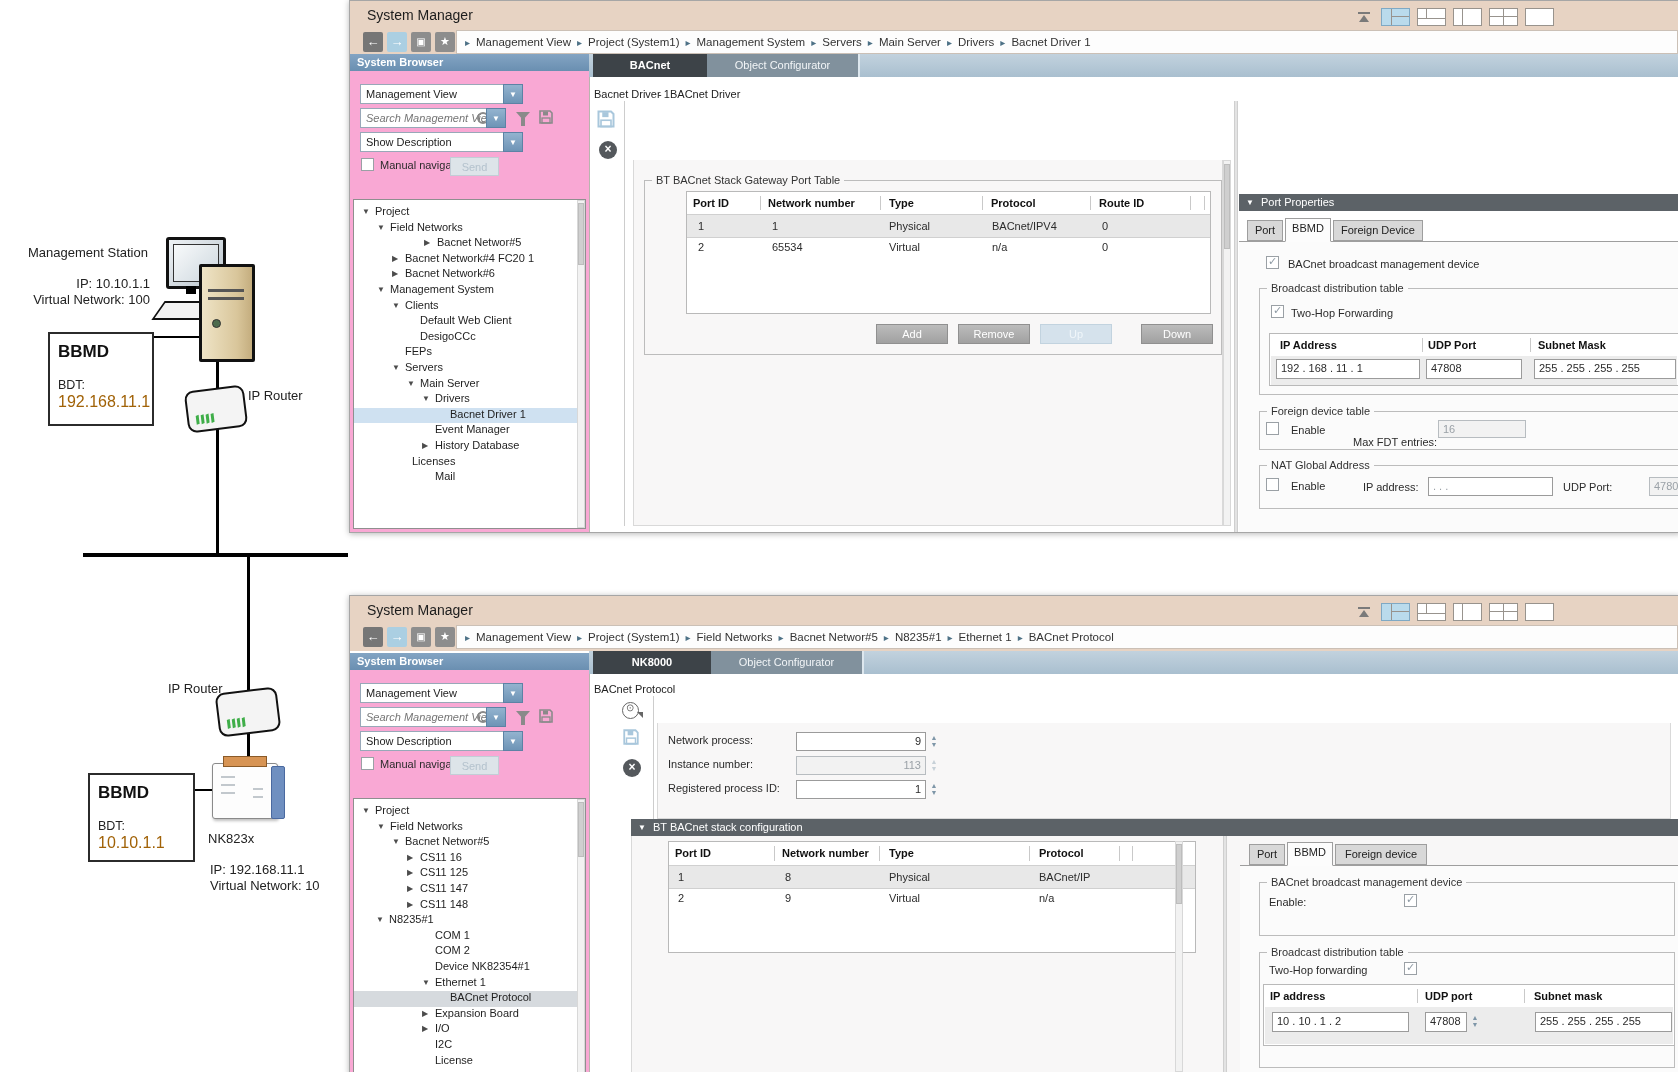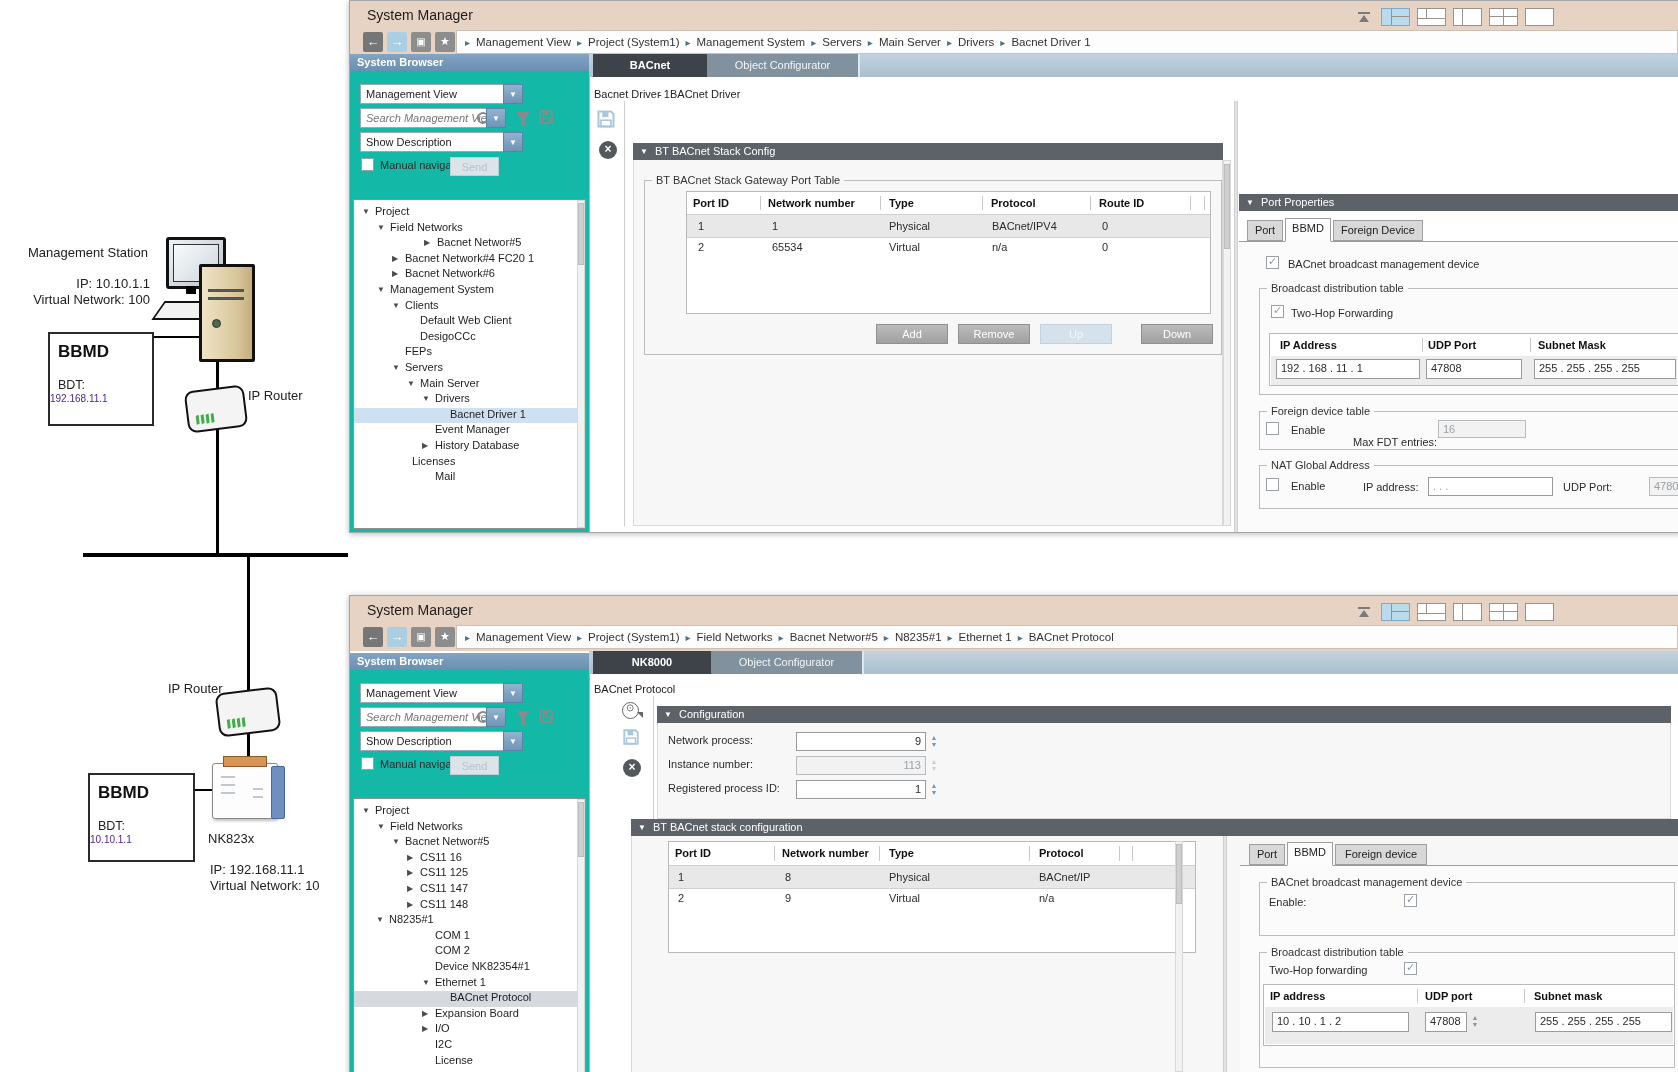--- a/index.html
+++ b/index.html
@@ -14,21 +14,21 @@
   .crumb-sep{color:#4d7186;font-size:10px}
   .layrow{position:absolute;display:flex;gap:7px;align-items:center}
   .layico{width:27px;height:16px;background:#fff;border:1px solid #98938d;position:relative}
   .layico.sel{background:#badbec;border-color:#7fa9c4}
   .lv{position:absolute;top:0;bottom:0;width:1px;background:#98938d}
   .lh{position:absolute;height:1px;background:#98938d}
   .collico{width:16px;height:13px;position:relative;margin-right:2px}
   .collico .bar{position:absolute;left:2px;right:2px;top:1px;height:2px;background:#7a7a7a}
   .collico .tri{position:absolute;left:3px;top:4px;width:0;height:0;border-left:5px solid transparent;border-right:5px solid transparent;border-bottom:7px solid #7a7a7a}
   
-  .sbpanel{position:absolute;left:0;width:239px;background:#14b8a6;border-right:1px solid #b9b4ae}
+  .sbpanel{position:absolute;left:0;width:239px;background:#f9a8d4;border-right:1px solid #b9b4ae}
   .sbheader{position:absolute;left:0;right:0;top:0;height:17px;background:linear-gradient(#83a4c3,#6a8fb1);color:#fff;font-size:11px;font-weight:bold;line-height:17px;padding-left:7px;box-sizing:border-box}
   .combo{position:absolute;height:20px;background:#fff;border:1px solid #98a8b8;font-size:11px;color:#222;line-height:18px;padding-left:5px;box-sizing:border-box}
   .dbtn{position:absolute;top:-1px;right:-1px;width:20px;height:20px;background:linear-gradient(#93b3cf,#6e94b6);border:1px solid #5d82a5;color:#fff;font-size:8px;text-align:center;line-height:19px;box-sizing:border-box}
   .sfield{position:absolute;height:20px;background:#fff;border:1px solid #98a8b8;box-sizing:border-box;font-size:11px;font-style:italic;color:#9a9a9a;padding:0 0 0 5px;outline:none;font-family:"Liberation Sans",sans-serif}
   .mag{position:absolute;width:8px;height:8px;border:2px solid #8a8a8a;border-radius:50%}
   .mag::after{content:"";position:absolute;left:7px;top:7px;width:5px;height:2px;background:#8a8a8a;transform:rotate(45deg)}
   .funnel{position:absolute;width:0;height:0;border-left:7px solid transparent;border-right:7px solid transparent;border-top:8px solid #8a8a8a}
   .funnel::after{content:"";position:absolute;left:-2px;top:-2px;width:4px;height:8px;background:#8a8a8a}
   .sendbtn{position:absolute;width:49px;height:19px;background:#dde4e9;border:1px solid #c3cdd6;color:#b4c2cd;font-size:11px;text-align:center;line-height:18px;box-sizing:border-box}
   .cb{position:absolute;width:13px;height:13px;background:#fff;border:1px solid #9aa0a5;box-sizing:border-box}
@@ -71,21 +71,21 @@
   .spin span{font-size:7px;line-height:6px;color:#7e96a8}
   .spin.dis span{color:#c7d1d8}
   .erricon{position:absolute;width:18px;height:18px;border-radius:50%;background:#54585c;color:#fff;font-size:12px;font-weight:bold;text-align:center;line-height:17px}
   .divline{position:absolute;width:1px;background:#cdcdcd}
   .split{position:absolute;width:4px;background:#e3e3e3;border-left:1px solid #cfcfcf;border-right:1px solid #cfcfcf;box-sizing:border-box}
   
   .dtxt{position:absolute;font-size:13px;color:#222;white-space:nowrap}
   .bbox{position:absolute;background:#fff;border:2px solid #2b2b2b}
   .bbox .bt{font-weight:bold;font-size:17px;margin:8px 0 0 8px;color:#111}
   .bbox .bs{font-size:12.5px;margin:16px 0 0 8px;color:#222}
-  .bbox .bs2{font-size:10px;margin:1px 0 0 0;color:#4c1d95}
+  .bbox .bs2{font-size:16px;margin:1px 0 0 8px;color:#a16207}
   .blk{position:absolute;background:#000}
   .monitor{position:absolute;width:54px;height:46px;background:linear-gradient(135deg,#eef2f5,#b9c4cc);border:3px solid #111;border-radius:3px}
   .monitor::after{content:"";position:absolute;left:4px;top:4px;right:4px;bottom:4px;background:linear-gradient(135deg,#f8fafb,#cdd7de);border:1px solid #333}
   .kbd{position:absolute;width:52px;height:15px;background:#f2f2f2;border:2px solid #111;transform:skewX(-35deg)}
   .tower{position:absolute;width:50px;height:92px;background:linear-gradient(90deg,#efe4c6,#d9c69b 70%,#c4ad7e);border:3px solid #111;border-radius:2px}
   .tower .slot{position:absolute;left:6px;right:8px;height:3px;background:#555}
   .tower .pwr{position:absolute;left:10px;top:52px;width:7px;height:7px;border-radius:50%;background:#4c6b4c;border:1px solid #333}
   .router{position:absolute;background:#f4f4f4;border:2px solid #111;border-radius:9px;transform:rotate(-7deg)}
   .router .lights{position:absolute;left:7px;bottom:6px;display:flex;gap:2px}
   .router .lights i{width:3px;height:9px;background:#3fae49;display:block;transform:skewY(-15deg)}
@@ -269,21 +269,20 @@
   <div class="objline" style="left:320px;top:87px">BACnet Driver</div>
 
   <svg style="position:absolute;left:246px;top:108px" width="20" height="20" viewBox="0 0 16 16">
       <path d="M2 2 h10 l2 2 v10 h-12 z" fill="none" stroke="#a9c7dc" stroke-width="1.6"></path>
       <rect x="5" y="2.5" width="5" height="4" fill="#a9c7dc"></rect>
       <rect x="4" y="9" width="8" height="5" fill="none" stroke="#a9c7dc" stroke-width="1.3"></rect>
     </svg>
   <div class="erricon" style="left:249px;top:140px">×</div>
   <div class="divline" style="left:274px;top:100px;height:425px"></div>
 
-  <div class="secbar" style="left:283px;top:142px;width:590px"><span class="tri">▼</span><span>BT BACnet Stack Config</span></div>
   <div class="contentbox" style="left:283px;top:159px;width:590px;height:366px"></div>
 
   <div class="grp" style="left:294px;top:179px;width:576px;height:173px">
     <div class="grplbl">BT BACnet Stack Gateway Port Table</div>
   </div>
   <div class="dtable" id="t1" style="left:336px;top:190px;width:525px;height:123px">
       <div class="hcell" style="left: 6px; top: 0px; line-height: 22px;">Port ID</div>
       <div class="hcell" style="left: 81px; top: 0px; line-height: 22px;">Network number</div>
       <div class="hcell" style="left: 202px; top: 0px; line-height: 22px;">Type</div>
       <div class="hcell" style="left: 304px; top: 0px; line-height: 22px;">Protocol</div>
@@ -472,21 +471,20 @@
     <span style="position:absolute;left:14px;top:9px;width:0;height:0;border-left:6px solid transparent;border-top:6px solid #666"></span>
   </div>
   <svg style="position:absolute;left:272px;top:132px" width="18" height="18" viewBox="0 0 16 16">
       <path d="M2 2 h10 l2 2 v10 h-12 z" fill="none" stroke="#a9c7dc" stroke-width="1.6"></path>
       <rect x="5" y="2.5" width="5" height="4" fill="#a9c7dc"></rect>
       <rect x="4" y="9" width="8" height="5" fill="none" stroke="#a9c7dc" stroke-width="1.3"></rect>
     </svg>
   <div class="erricon" style="left:273px;top:163px">×</div>
   <div class="divline" style="left:303px;top:100px;height:378px"></div>
 
-  <div class="secbar" style="left:307px;top:110px;width:1014px"><span class="tri">▼</span><span>Configuration</span></div>
   <div class="contentbox" style="left:307px;top:127px;width:1014px;height:96px"></div>
   <div class="lbl" style="left:318px;top:138px">Network process:</div>
   <div class="field ra" style="left:446px;top:136px;width:130px;height:19px">9</div>
   <div class="spin" style="left:578px;top:136px">
       <span>▲</span>
       <span>▼</span>
     </div>
   <div class="lbl" style="left:318px;top:162px">Instance number:</div>
   <div class="field ra dis" style="left:446px;top:160px;width:130px;height:19px">113</div>
   <div class="spin dis" style="left:578px;top:160px">

